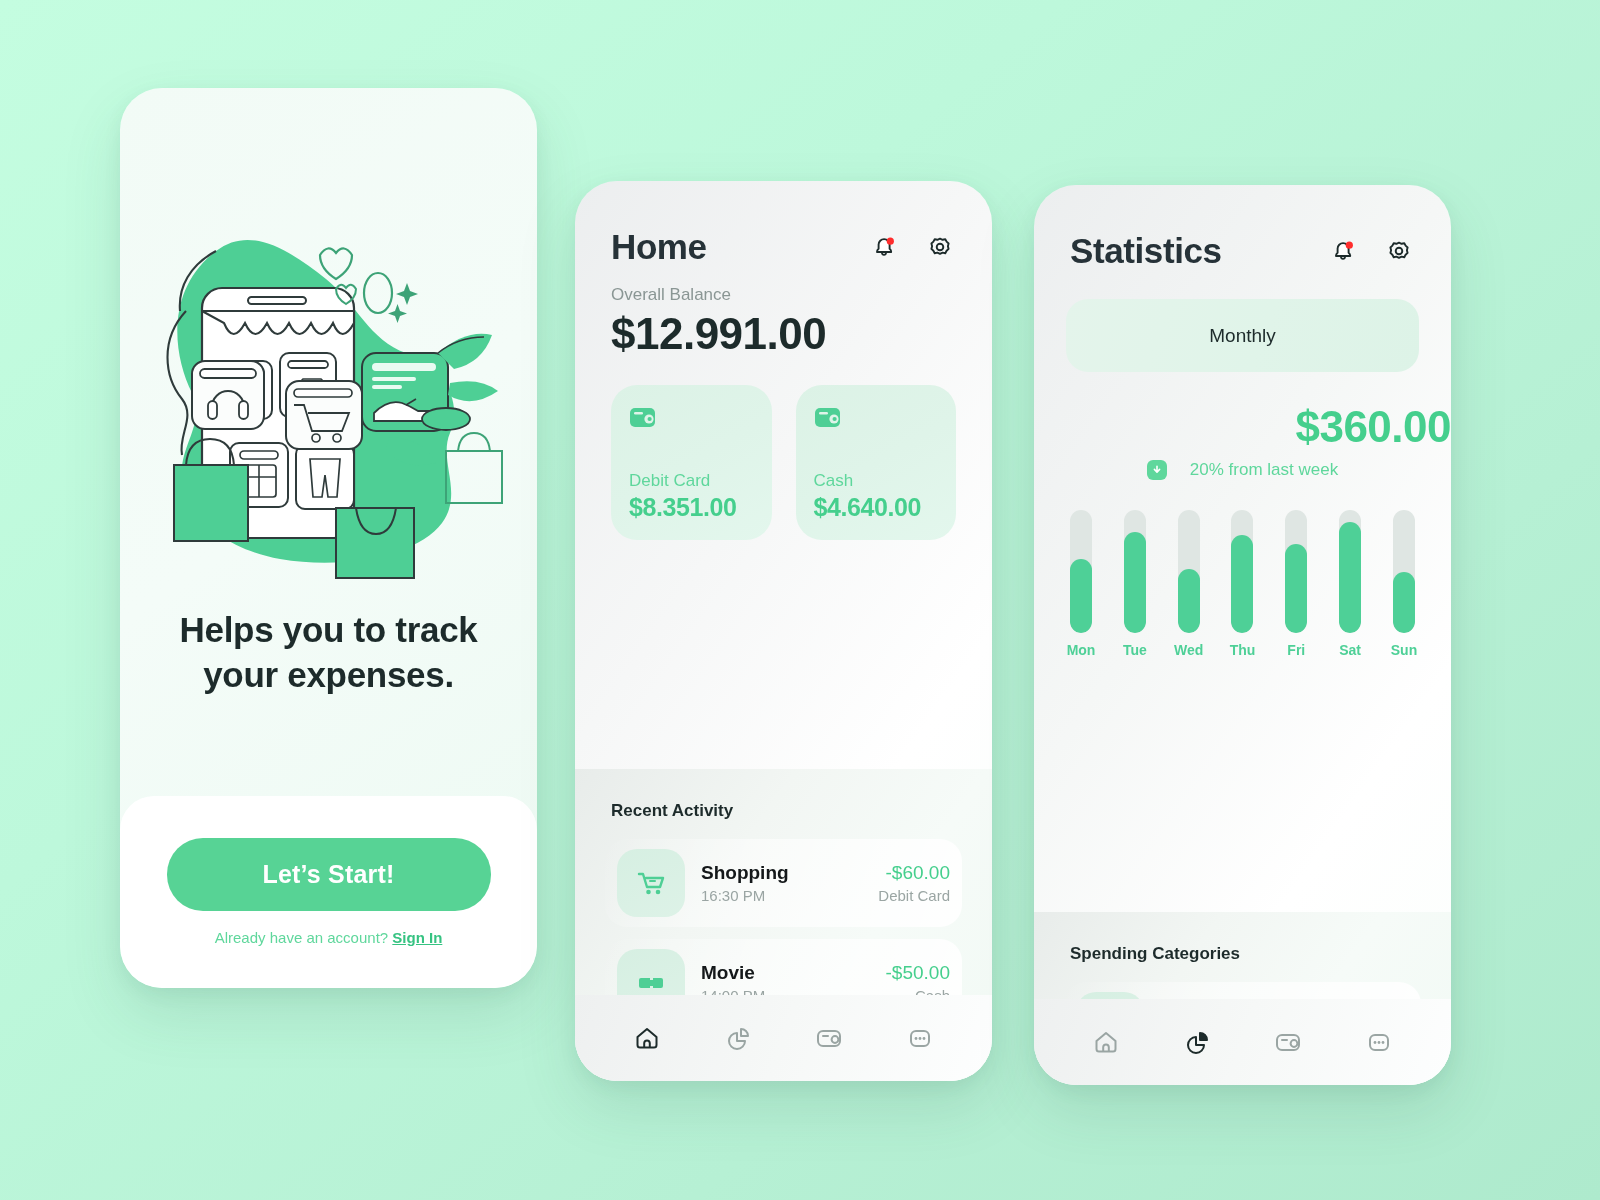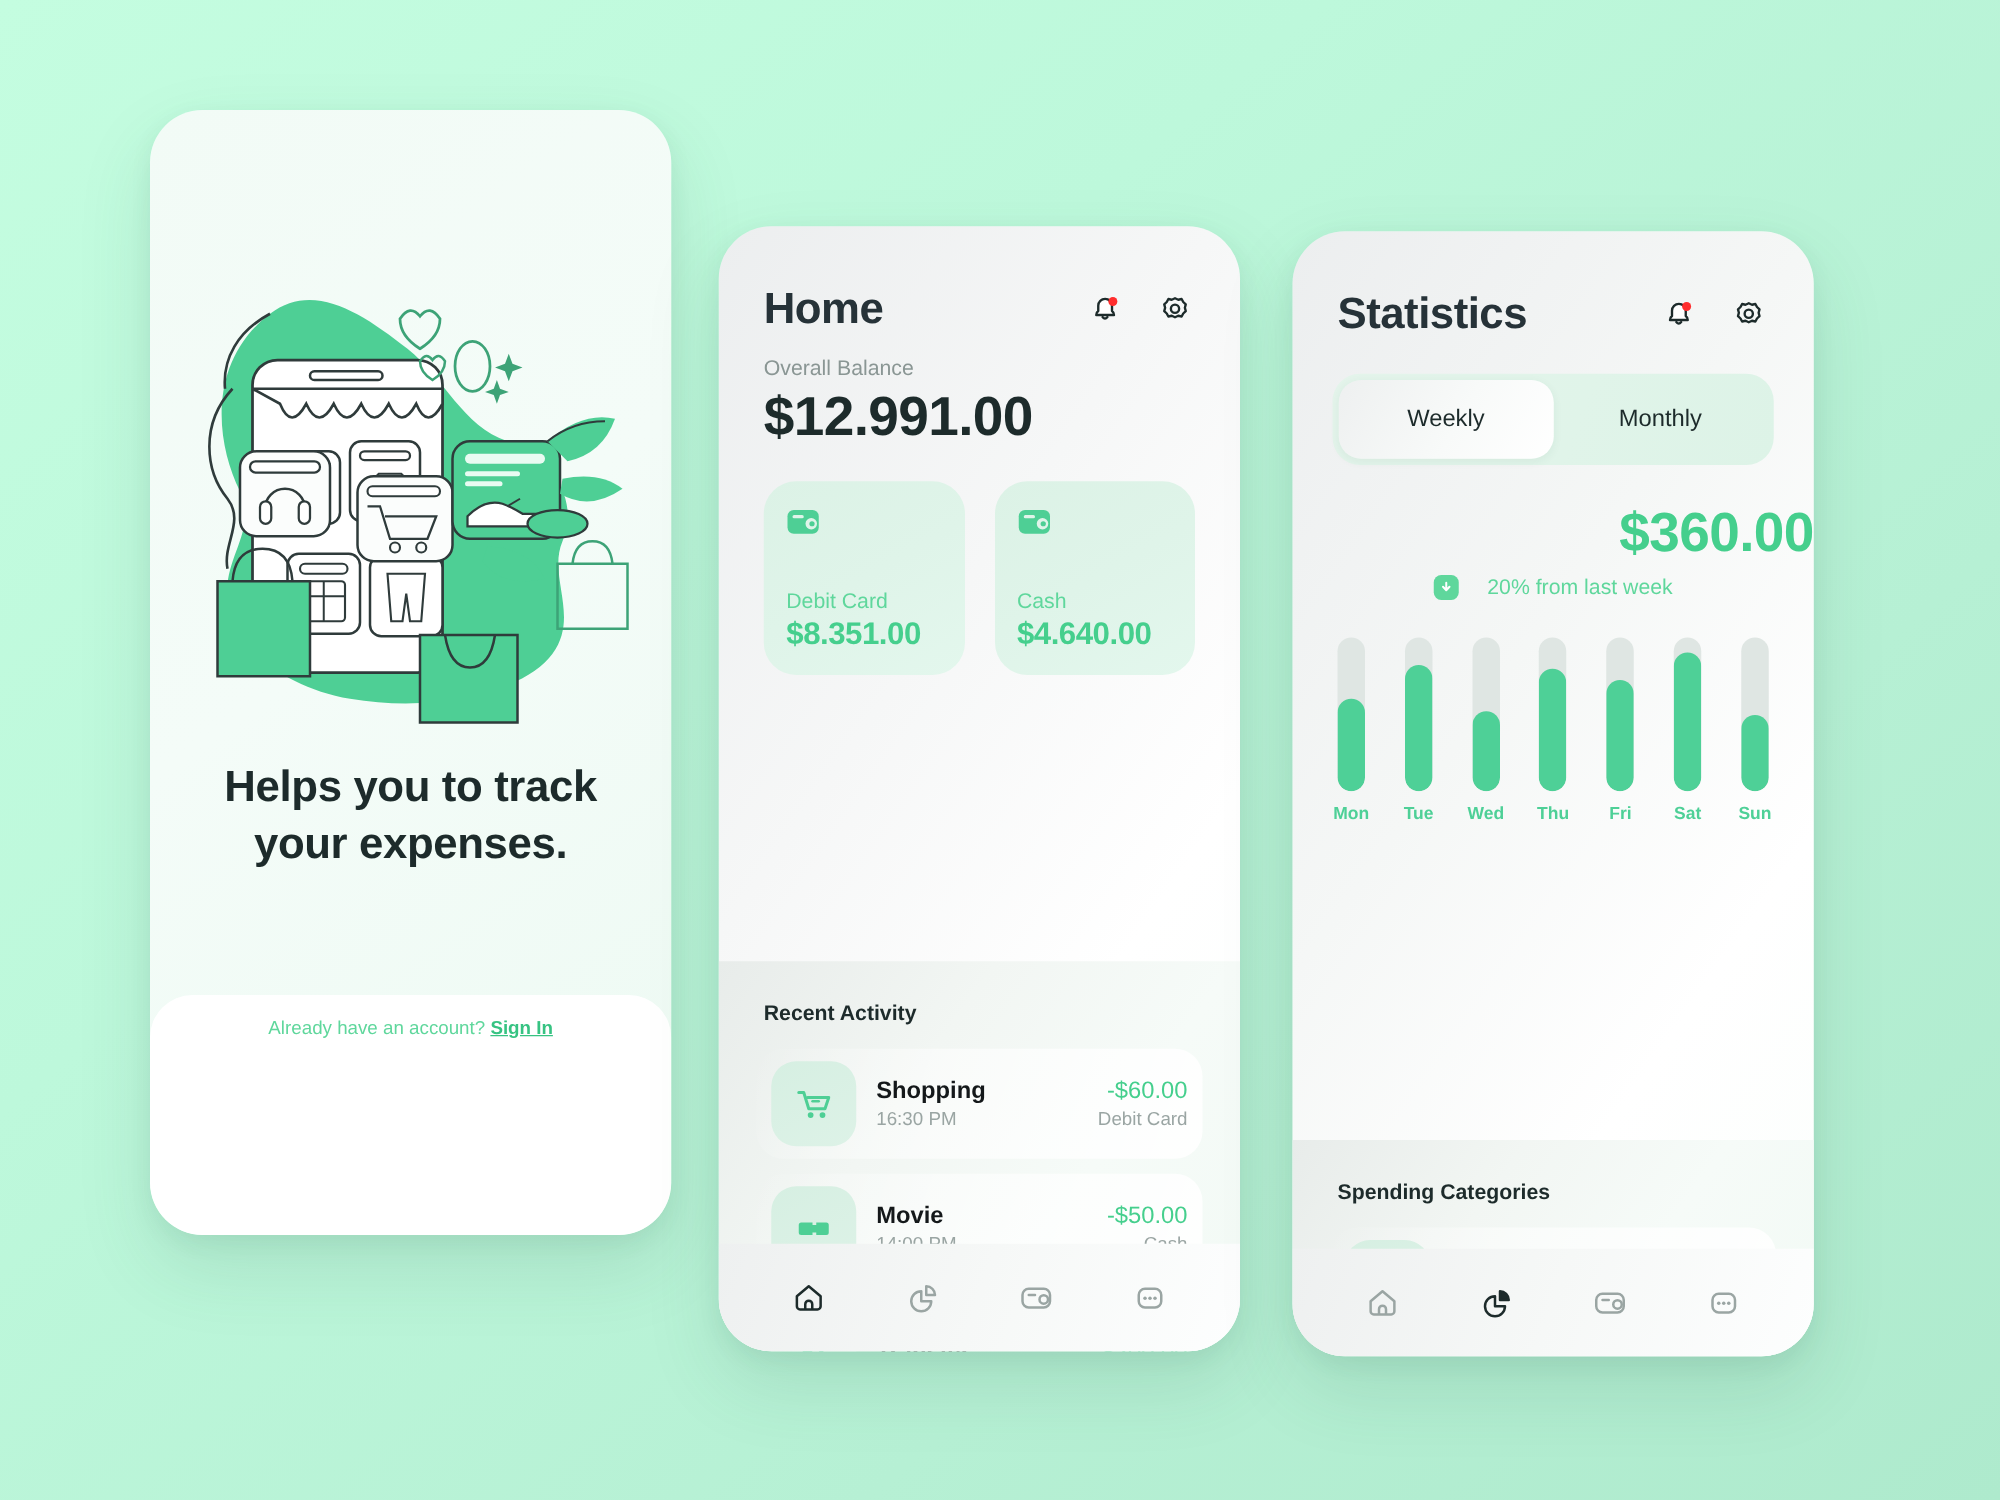--- a/index.html
+++ b/index.html
@@ -222,20 +222,21 @@
 
   <div class="onb-title">Helps you to track your expenses.</div>
 
   <div class="dots">
     <span class="dot active"></span>
     <span class="dot"></span>
     <span class="dot"></span>
   </div>
 
   <div class="onb-footer">
+    <button class="cta-btn">Let’s Start!</button>
     <div class="signin-line">
       <span>Already have an account? </span><span class="link">Sign In</span>
     </div>
   </div>
 </div>
 
 <div class="phone" id="phone-home">
 
   <div class="screen-head">
     <div class="screen-title">Home</div>
@@ -399,21 +400,20 @@
       <div class="icon-btn">
         <svg width="30" height="30" viewBox="0 0 30 30">
           <path d="M15 6.6 l2.6 1.2 l2.7 -.6 l1.3 2.4 l2 1.9 l-.7 2.7 l.7 2.7 l-2 1.9 l-1.3 2.4 l-2.7 -.6 l-2.6 1.2 l-2.6 -1.2 l-2.7 .6 l-1.3 -2.4 l-2 -1.9 l.7 -2.7 l-.7 -2.7 l2 -1.9 l1.3 -2.4 l2.7 .6 z" fill="none" stroke="#1d2b2b" stroke-width="1.9" stroke-linejoin="round"></path>
           <circle cx="15" cy="15" r="3.3" fill="none" stroke="#1d2b2b" stroke-width="1.9"></circle>
         </svg>
       </div>
     </div>
   </div>
 
   <div class="segmented">
-    <div class="seg active">Weekly</div>
     <div class="seg">Monthly</div>
   </div>
 
   <div class="stats-amount">$360.00</div>
   <div class="stats-delta">
     <span class="delta-badge">
       <svg width="12" height="12" viewBox="0 0 12 12">
         <path d="M6 2.2 v5.2 M3.4 5.4 L6 8.2 L8.6 5.4" fill="none" stroke="#ffffff" stroke-width="1.6" stroke-linecap="round" stroke-linejoin="round"></path>
       </svg>
     </span>

